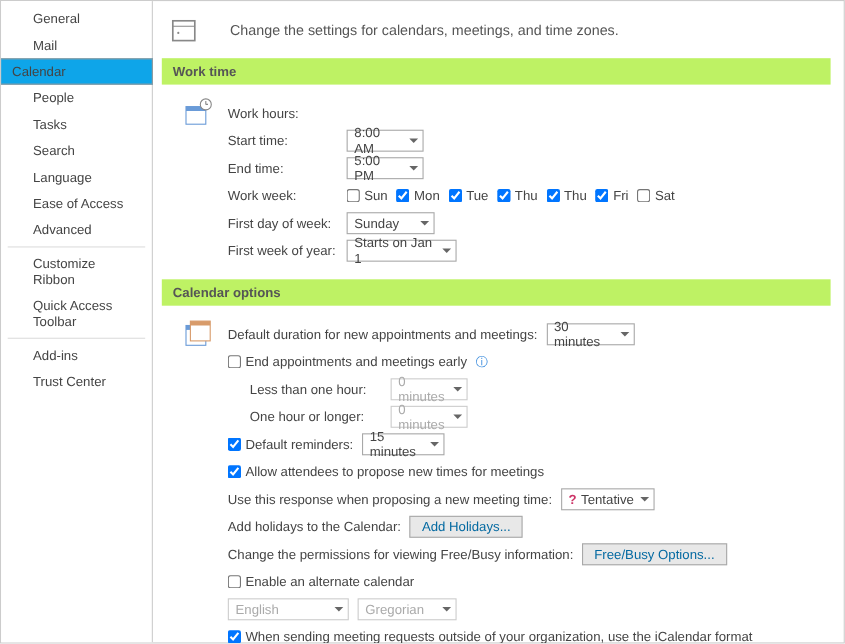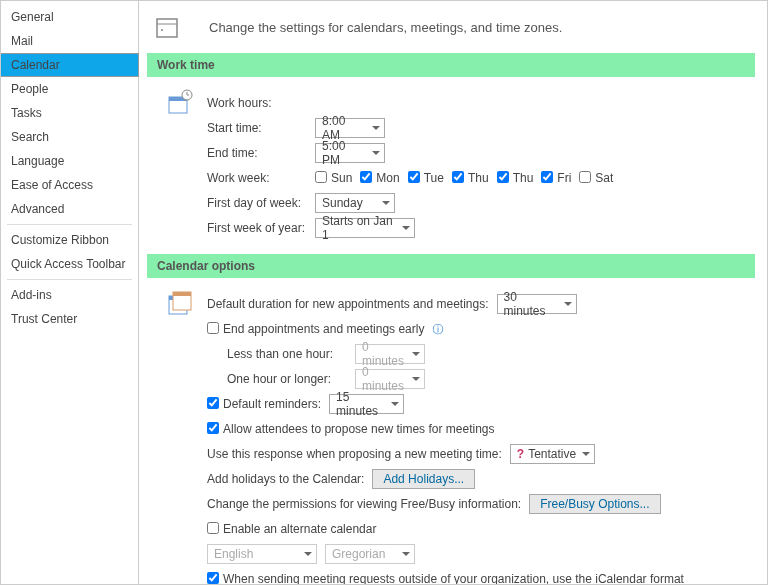--- a/index.html
+++ b/index.html
@@ -17,20 +17,21 @@
 .sidebar {
   width: 138px;
   border-right: 1px solid #ccc;
   padding-top: 4px;
   background: #fff;
 }
 .sidebar-item {
   padding: 5px 10px;
   cursor: pointer;
   color: #444;
+  margin-left: 19px;
 }
 .sidebar-item.selected {
   background: #0ea5e9;
   border: 1px solid #999;
   margin: 0 -1px;
   padding: 4px 10px;
 }
 .sidebar .sep {
   height: 1px;
   background: #ddd;
@@ -45,21 +46,21 @@
   display: flex;
   align-items: center;
   padding: 6px 4px 14px 8px;
   gap: 30px;
 }
 .header-icon {
   width: 24px; height: 24px;
 }
 .header-text { color: #555; font-size: 13px; }
 .section-header {
-  background: #86efac;
+  background: #bef264;
   padding: 5px 10px;
   font-size: 12px;
   color: #555;
   font-weight: 600;
   margin-bottom: 8px;
 }
 .section-body {
   padding: 0 0 12px 20px;
   display: flex;
   gap: 12px;
@@ -89,20 +90,21 @@
 .dropdown.disabled { color: #aaa; border-color: #ccc; }
 .dropdown::after {
   content: "";
   position: absolute;
   right: 4px; top: 7px;
   border: 4px solid transparent;
   border-top-color: #666;
 }
 .chk {
   display: inline-flex;
+  align-items: center;
   gap: 4px;
 }
 .chk input { width: 12px; height: 12px; }
 .btn {
   border: 1px solid #a8a8a8;
   background: #e8e8e8;
   padding: 2px 10px;
   font-size: 12px;
   cursor: pointer;
   color: #0369a1;

